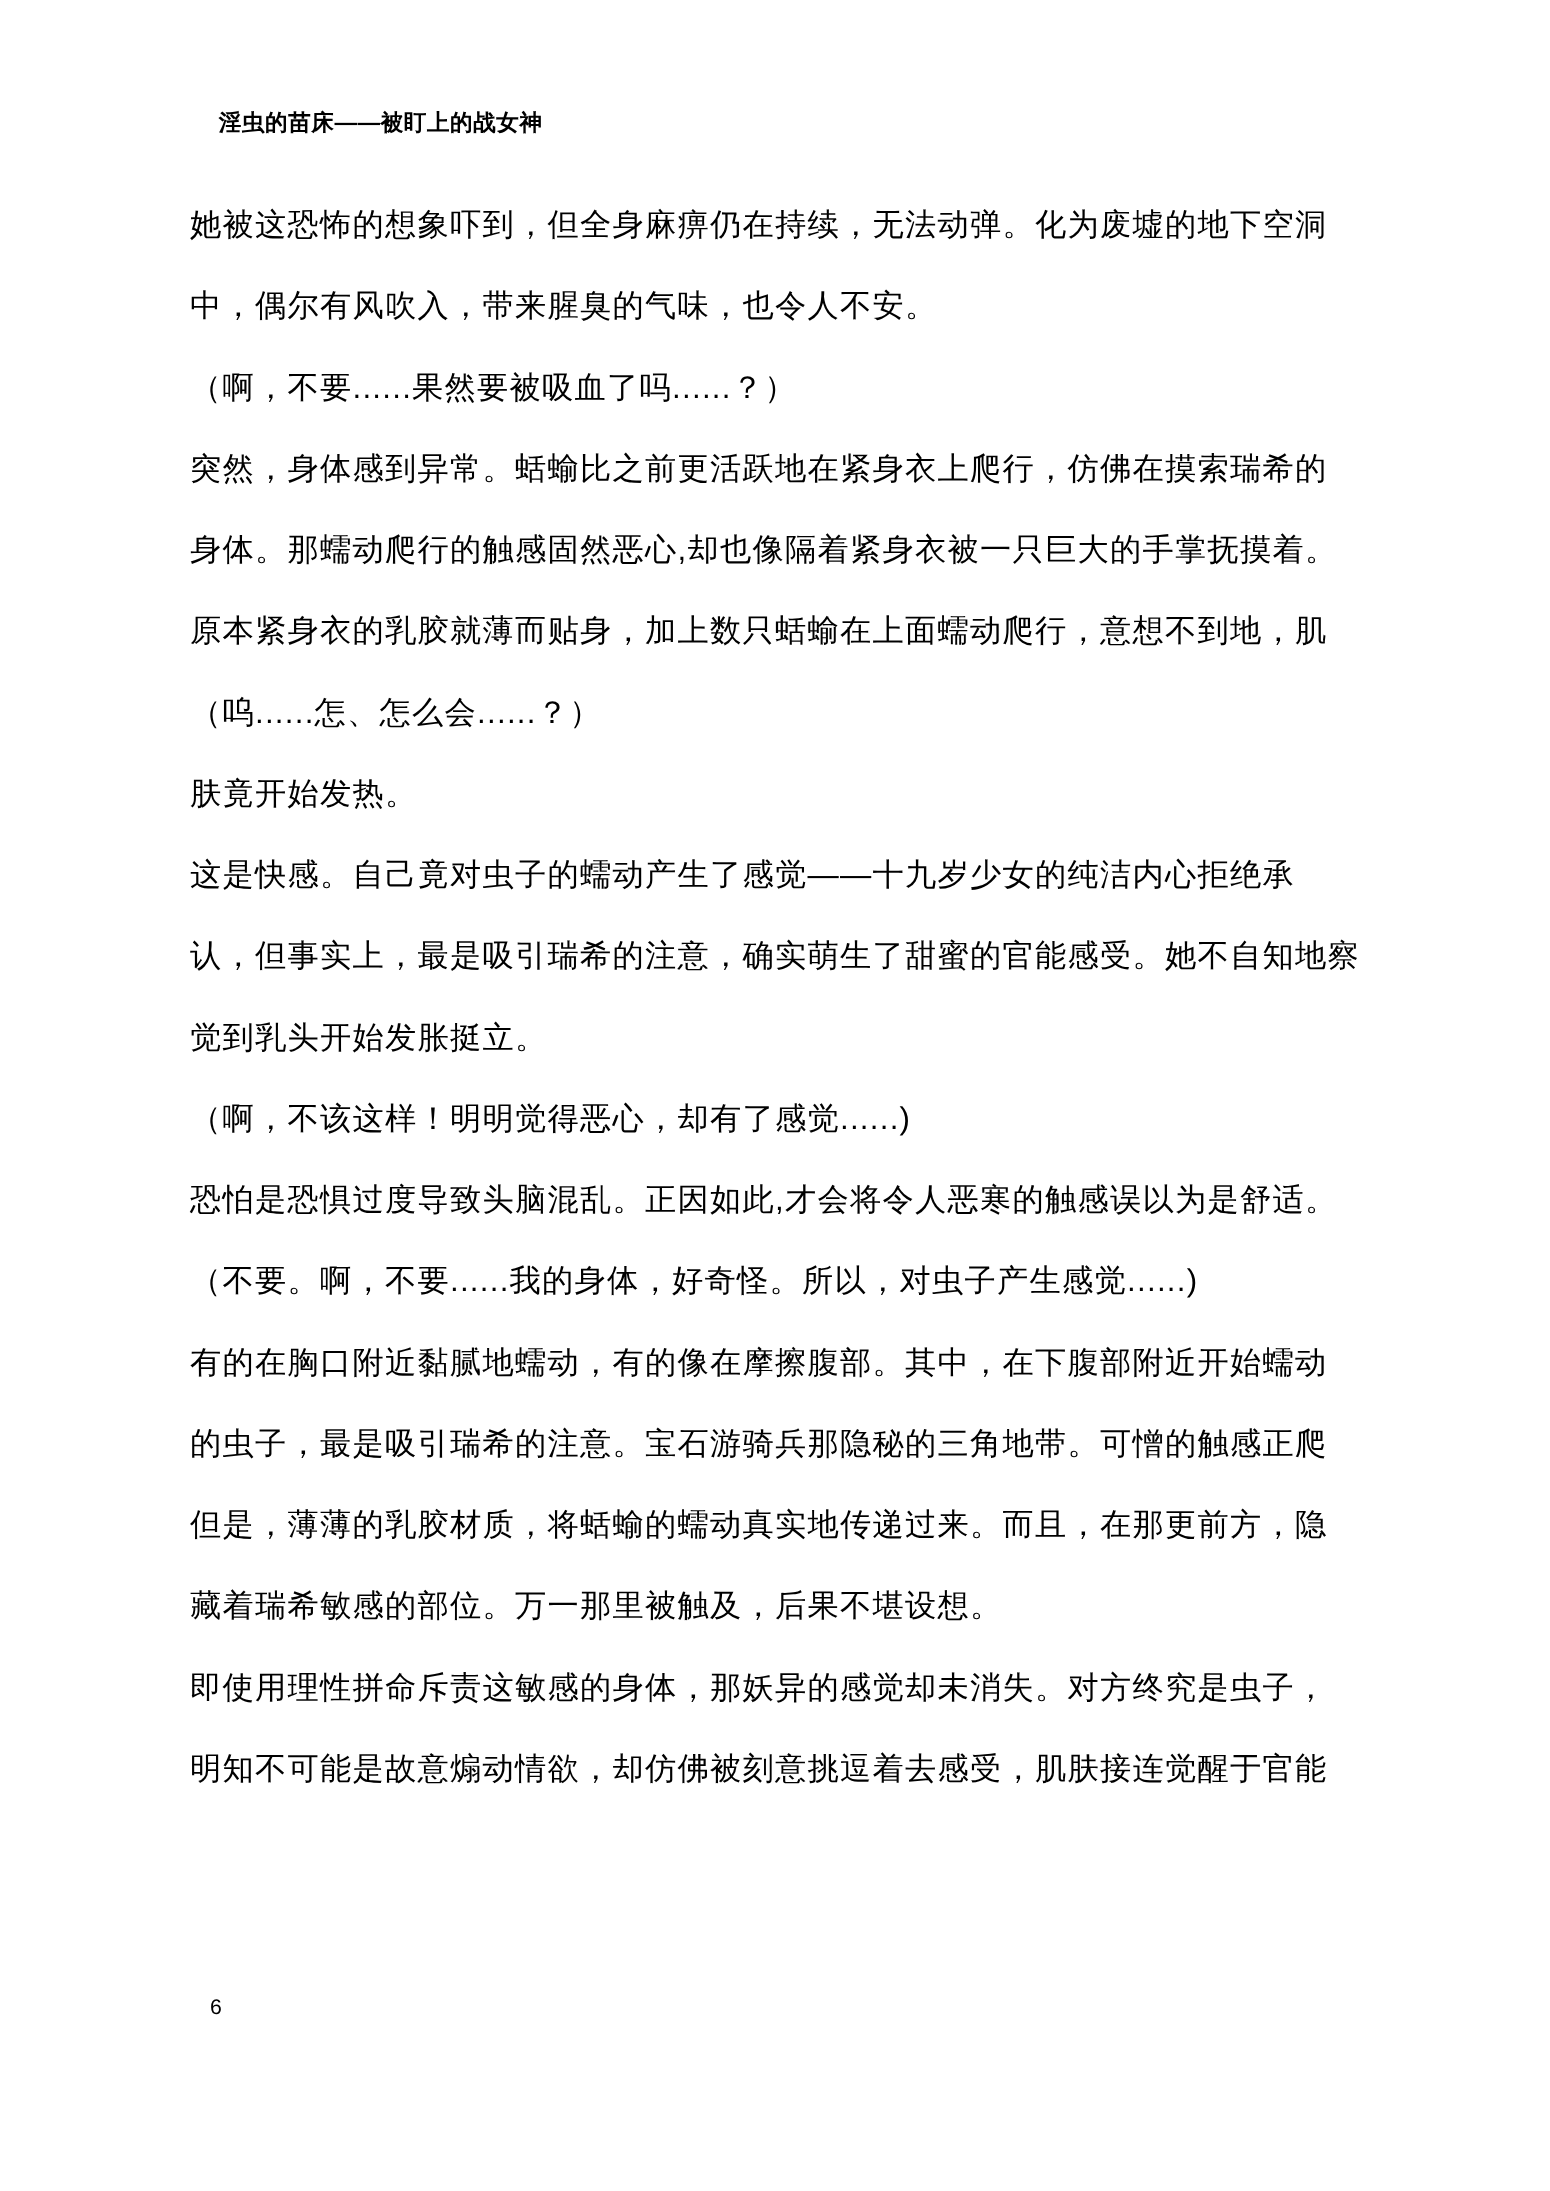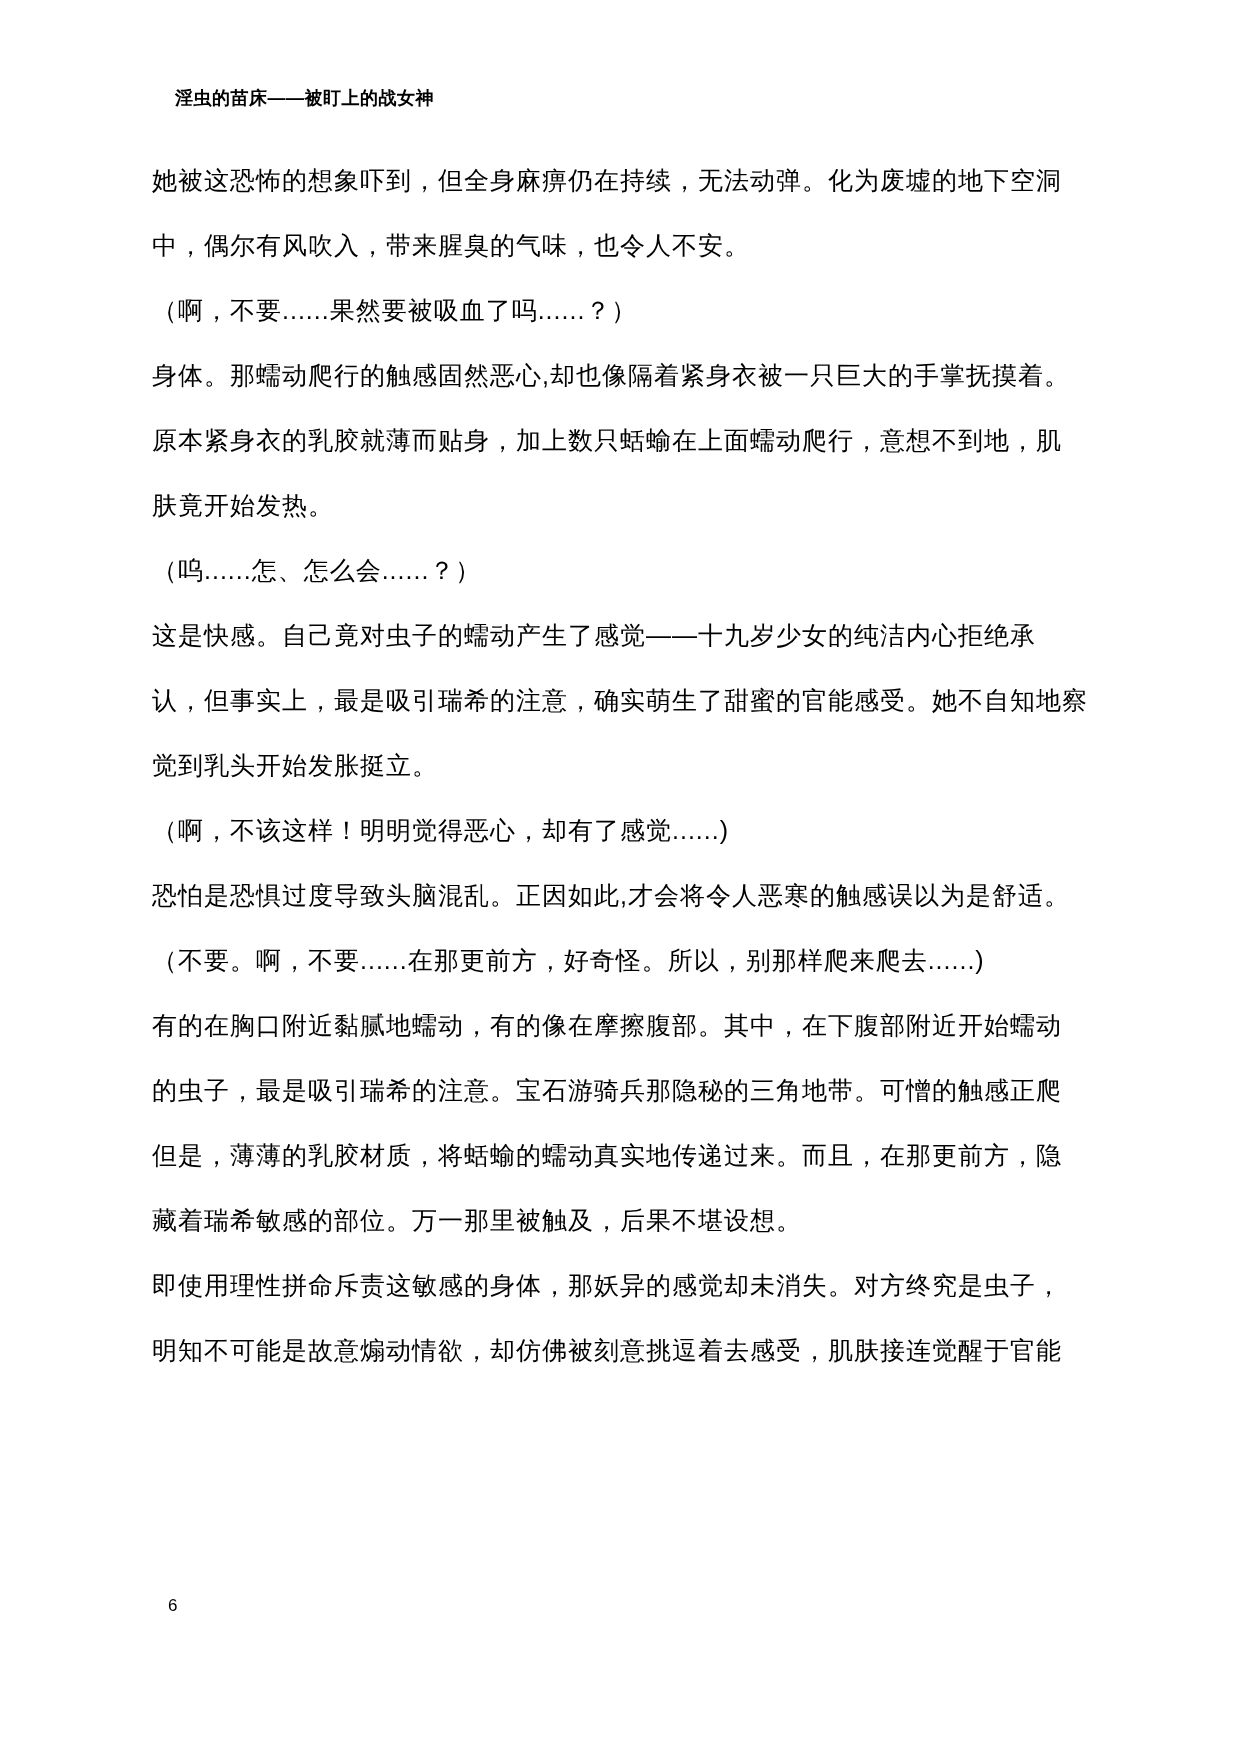--- a/index.html
+++ b/index.html
@@ -47,30 +47,31 @@
 </style>
 </head>
 <body>
 
 <div class="doc-header">淫虫的苗床——被盯上的战女神</div>
 
 <div class="doc-body">
     <div class="text-line">她被这恐怖的想象吓到，但全身麻痹仍在持续，无法动弹。化为废墟的地下空洞</div>
     <div class="text-line">中，偶尔有风吹入，带来腥臭的气味，也令人不安。</div>
     <div class="text-line">（啊，不要......果然要被吸血了吗......？）</div>
+    <div class="text-line">突然，身体感到异常。蛞蝓比之前更活跃地在紧身衣上爬行，仿佛在摸索瑞希的</div>
     <div class="text-line">身体。那蠕动爬行的触感固然恶心,却也像隔着紧身衣被一只巨大的手掌抚摸着。</div>
     <div class="text-line">原本紧身衣的乳胶就薄而贴身，加上数只蛞蝓在上面蠕动爬行，意想不到地，肌</div>
+    <div class="text-line">（呜......怎、怎么会......？）</div>
     <div class="text-line">肤竟开始发热。</div>
-    <div class="text-line">（呜......怎、怎么会......？）</div>
     <div class="text-line">这是快感。自己竟对虫子的蠕动产生了感觉——十九岁少女的纯洁内心拒绝承</div>
     <div class="text-line">认，但事实上，最是吸引瑞希的注意，确实萌生了甜蜜的官能感受。她不自知地察</div>
     <div class="text-line">觉到乳头开始发胀挺立。</div>
     <div class="text-line">（啊，不该这样！明明觉得恶心，却有了感觉......)</div>
     <div class="text-line">恐怕是恐惧过度导致头脑混乱。正因如此,才会将令人恶寒的触感误以为是舒适。</div>
-    <div class="text-line">（不要。啊，不要......在那更前方，好奇怪。所以，别那样爬来爬去......)</div>
+    <div class="text-line">（不要。啊，不要......我的身体，好奇怪。所以，对虫子产生感觉......)</div>
     <div class="text-line">有的在胸口附近黏腻地蠕动，有的像在摩擦腹部。其中，在下腹部附近开始蠕动</div>
     <div class="text-line">的虫子，最是吸引瑞希的注意。宝石游骑兵那隐秘的三角地带。可憎的触感正爬</div>
     <div class="text-line">但是，薄薄的乳胶材质，将蛞蝓的蠕动真实地传递过来。而且，在那更前方，隐</div>
     <div class="text-line">藏着瑞希敏感的部位。万一那里被触及，后果不堪设想。</div>
     <div class="text-line">即使用理性拼命斥责这敏感的身体，那妖异的感觉却未消失。对方终究是虫子，</div>
     <div class="text-line">明知不可能是故意煽动情欲，却仿佛被刻意挑逗着去感受，肌肤接连觉醒于官能</div>
   </div>
 
 <div class="page-number">6</div>
 

